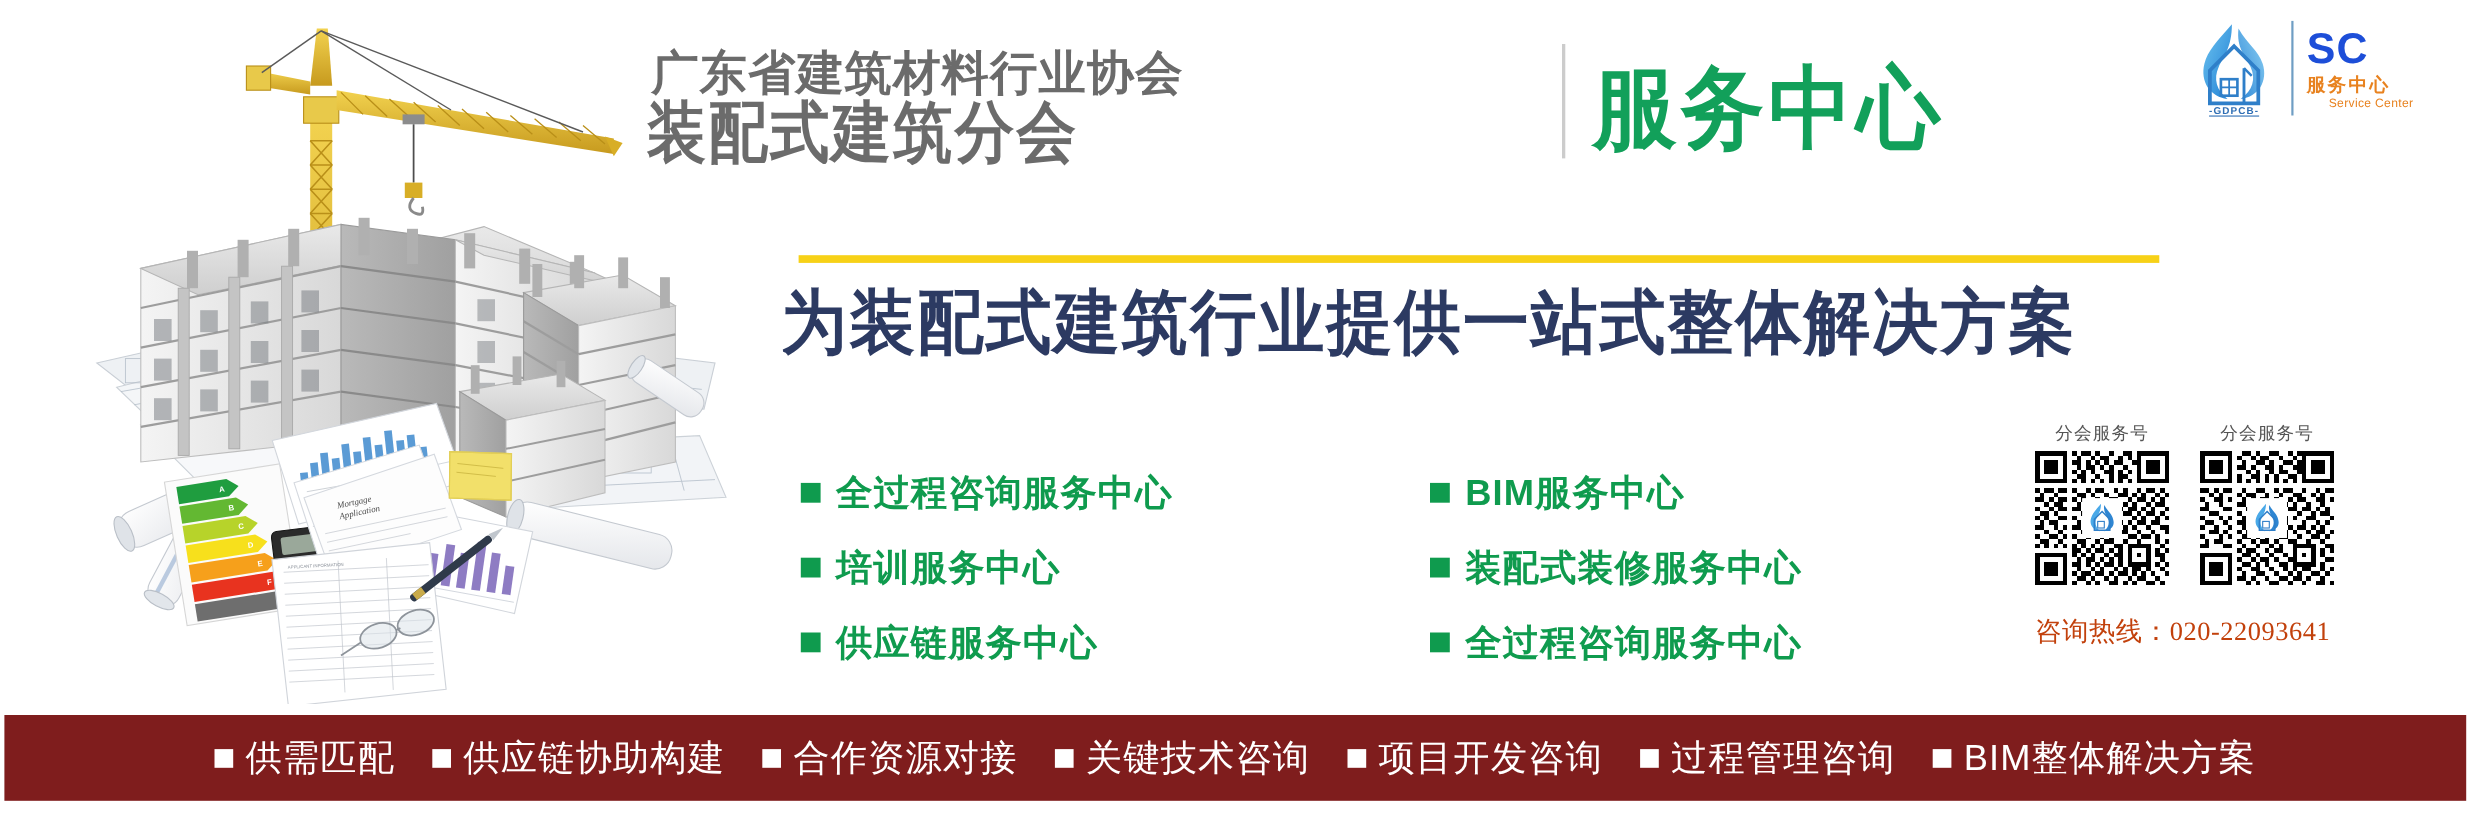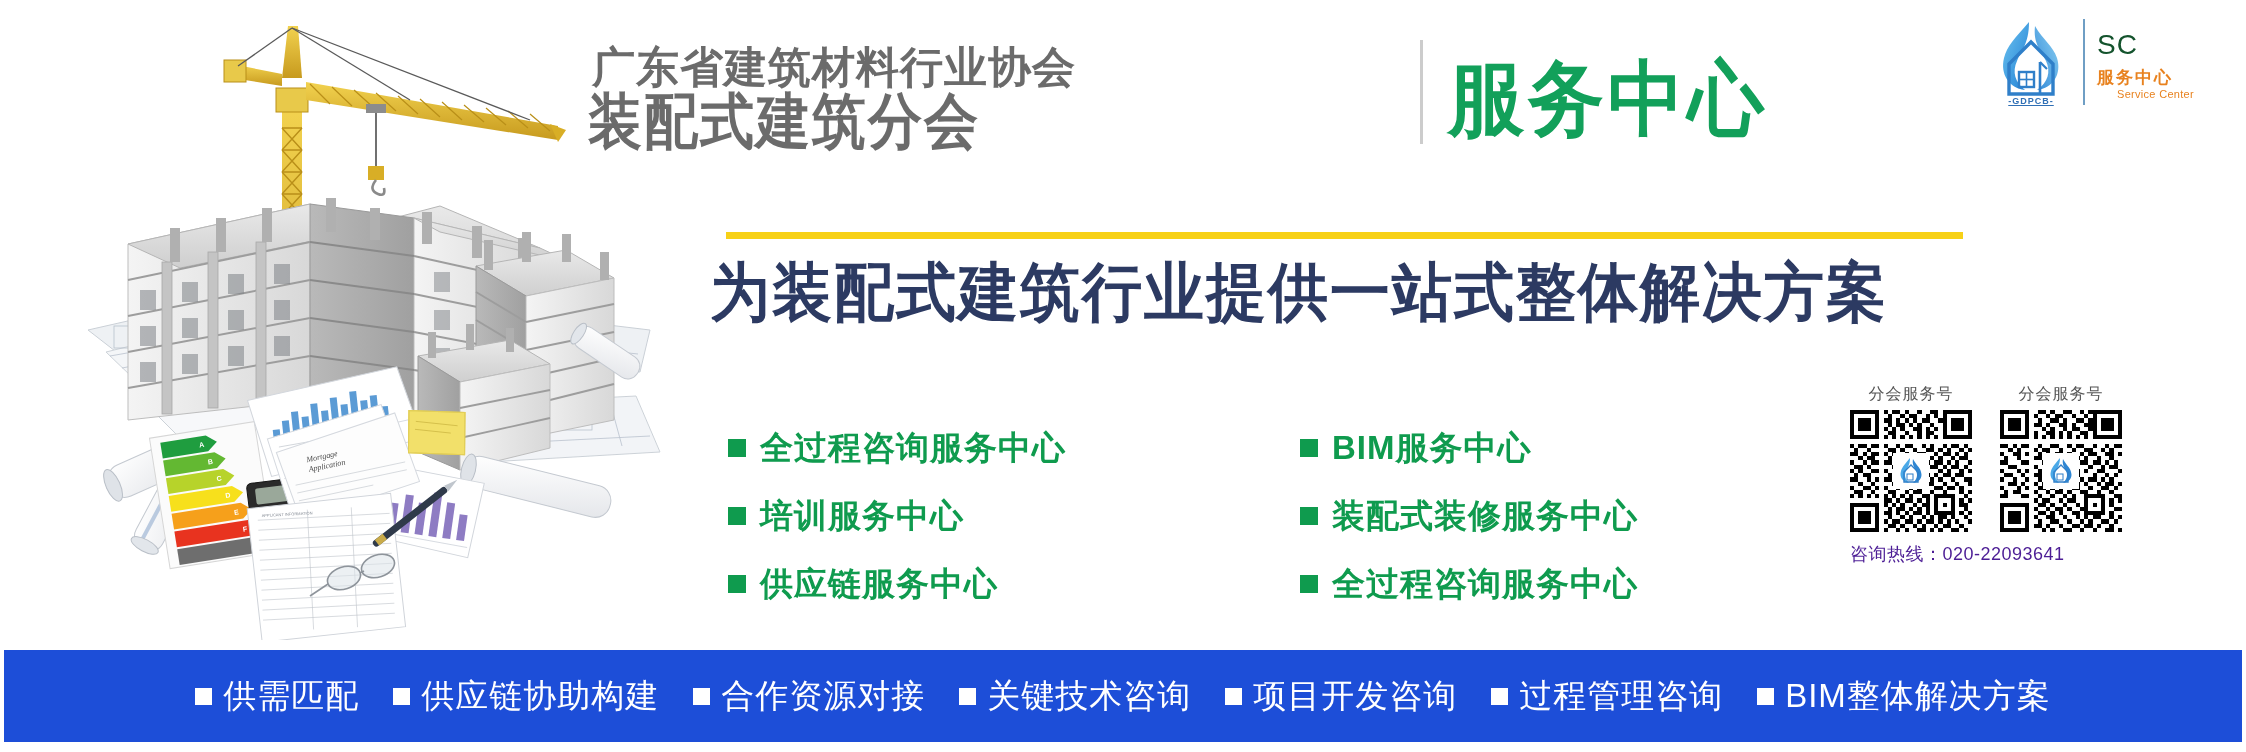--- a/index.html
+++ b/index.html
@@ -132,23 +132,23 @@
     text-decoration: underline;
   }
   #logo-sep {
     width: 2px; height: 86px;
     background: #6f9ec4;
     margin: 0 12px 0 6px;
     flex: 0 0 auto;
   }
   #logo-text { flex: 1 1 auto; }
   #logo-sc {
-    font-size: 28px; line-height: 42px;
-    font-weight: normal;
-    color: #14532d;
+    font-size: 39px; line-height: 42px;
+    font-weight: bold;
+    color: #1d4ed8;
     letter-spacing: 1px;
   }
   #logo-cn {
     font-size: 17px; line-height: 20px;
     color: #e8821f;
     letter-spacing: 2px;
     font-weight: bold;
     margin-top: 2px;
   }
   #logo-en {
@@ -156,20 +156,21 @@
     color: #e8821f;
     letter-spacing: 0.3px;
     margin-left: 20px;
   }
 
   
   #qr-panel {
     position: absolute;
     left: 1850px; top: 384px;
     width: 380px;
+    font-family: Liberation Serif, serif;
   }
   #qr-row {
     display: flex;
     gap: 28px;
   }
   .qr-cell { width: 122px; }
   .qr-caption {
     font-size: 16px;
     color: #555555;
     text-align: center;
@@ -188,33 +189,33 @@
     left: 43px; top: 43px;
     width: 36px; height: 36px;
     background: #ffffff;
     border: 1px solid #ffffff;
     display: flex;
     align-items: center;
     justify-content: center;
   }
   .qr-logo svg { display: block; }
   #hotline {
-    margin-top: 10px;
-    font-size: 18px;
-    color: #4c1d95;
+    margin-top: 26px;
+    font-size: 24px;
+    color: #c2410c;
     letter-spacing: 0.5px;
     white-space: nowrap;
   }
 
   
   #bottom-bar {
     position: absolute;
     left: 4px; top: 650px;
-    width: 2238px; height: 92px;
-    background: #1d4ed8;
+    width: 2238px; height: 78px;
+    background: #7f1d1d;
     display: flex;
     align-items: center;
     justify-content: center;
     gap: 34px;
   }
   .bar-item {
     display: flex;
     align-items: center;
     white-space: nowrap;
   }

